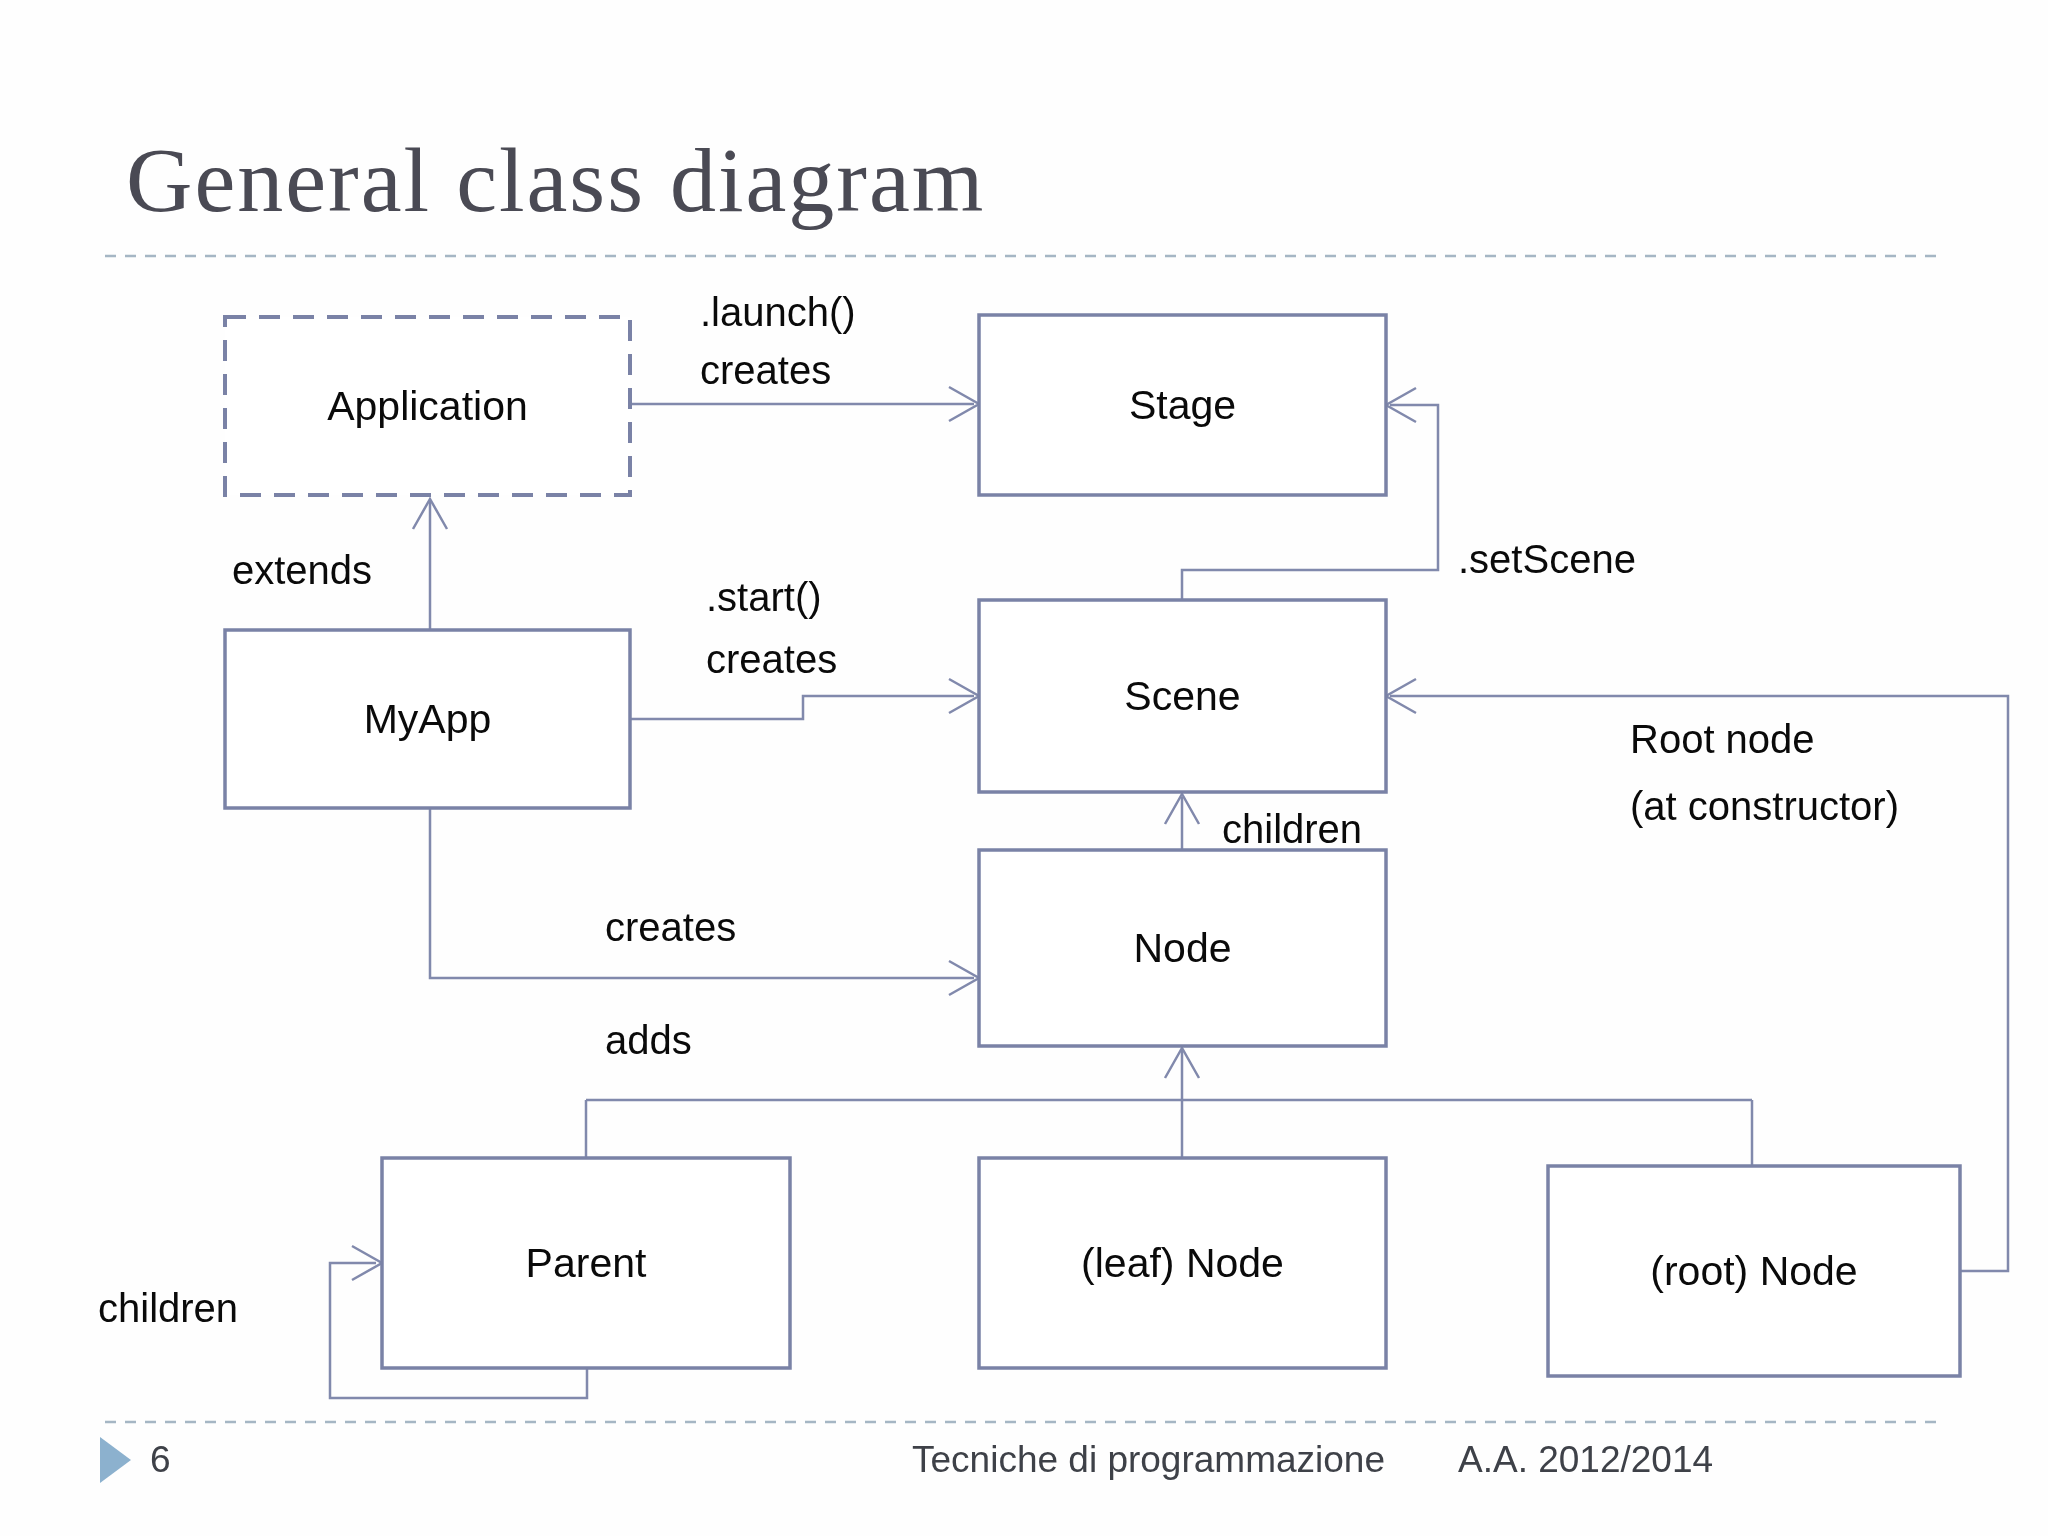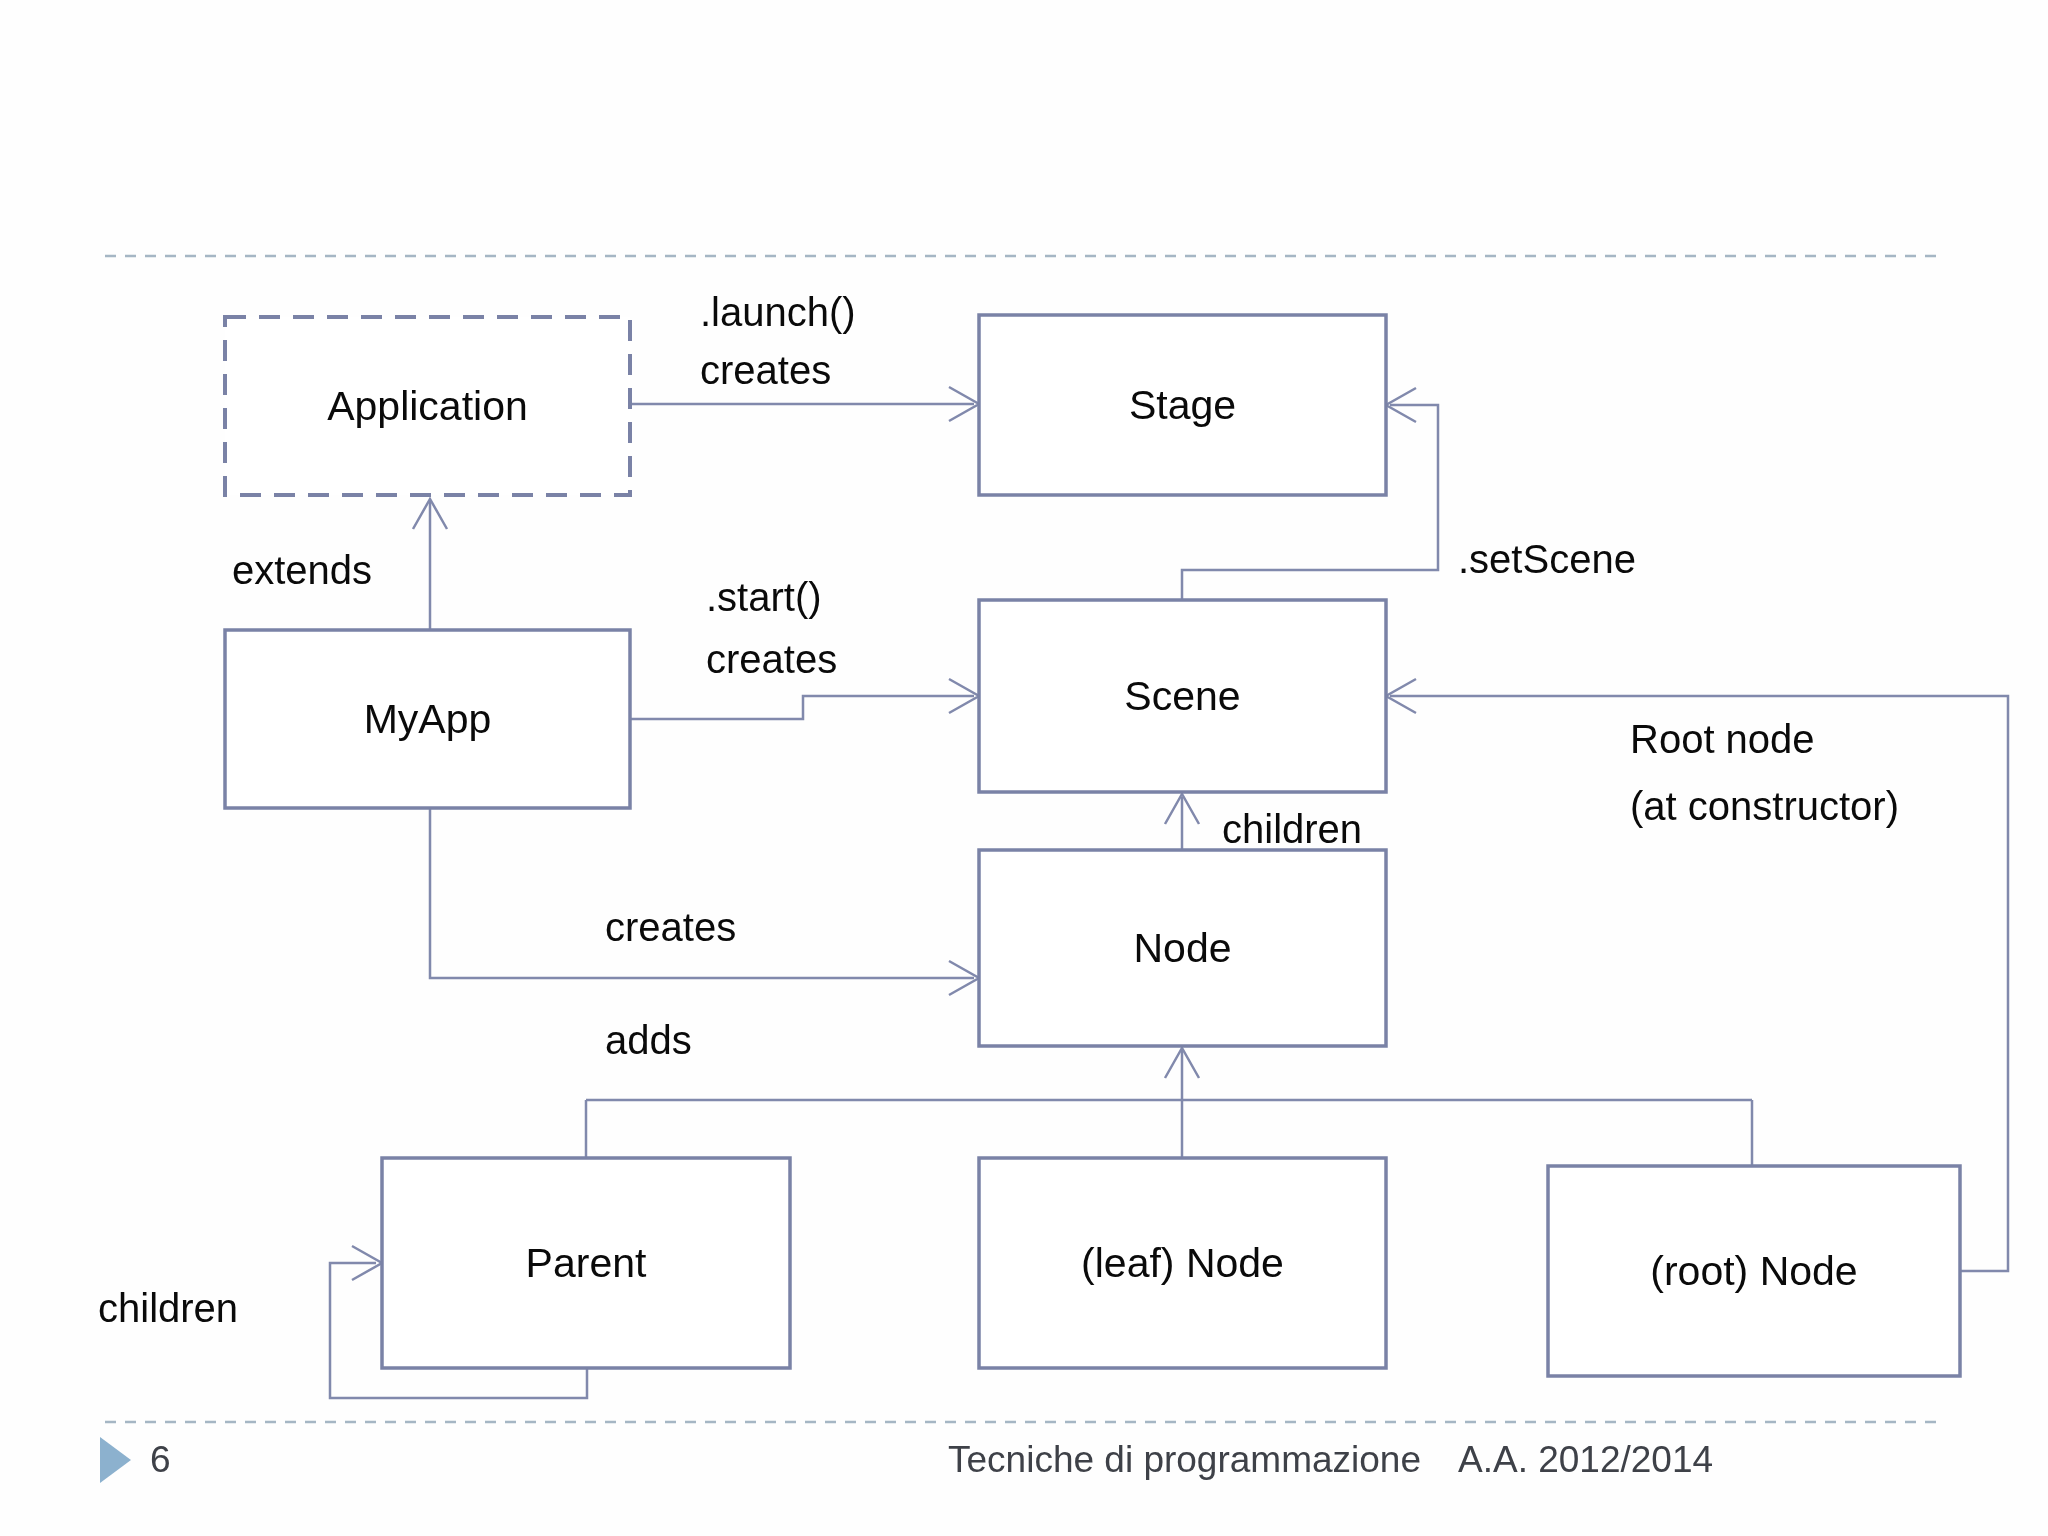--- a/index.html
+++ b/index.html
@@ -17,34 +17,35 @@
     position:absolute; left:126px; top:134px; line-height:1;
     font-family:"Liberation Serif", serif; font-size:92px;
     letter-spacing:2px; color:var(--title-text); white-space:nowrap;
   }
   #diagram-svg{position:absolute; left:0; top:0; width:2048px; height:1536px;}
   .footer-text{
     position:absolute; top:1441px; line-height:1;
     font-size:37px; color:var(--footer-text); white-space:nowrap;
   }
   .footer-pagenum{left:150px;}
-  .footer-course{left:948px;}
+  .footer-course{left:912px;}
   .footer-year{left:1458px;}
   .footer-bullet{
     position:absolute; left:100px; top:1437px;
     width:0; height:0;
     border-top:23px solid transparent;
     border-bottom:23px solid transparent;
     border-left:31px solid var(--footer-bullet);
   }
 </style>
 </head>
 <body>
 
 <div class="slide">
+  <div class="title">General class diagram</div>
   <svg id="diagram-svg" viewBox="0 0 2048 1536">
       <line x1="105" y1="256" x2="1943" y2="256" stroke="#a5b6c4" stroke-width="2.5" stroke-dasharray="11 9"></line>
       <line x1="105" y1="1422" x2="1943" y2="1422" stroke="#a5b6c4" stroke-width="2.5" stroke-dasharray="11 9"></line>
       <polyline points="630,404 974,404" fill="none" stroke="#8189ac" stroke-width="2.5"></polyline>
       <path d="M 949 387 L 979 404 L 949 421" fill="none" stroke="#8189ac" stroke-width="2.5" transform="rotate(0 979 404)"></path>
       <polyline points="430,630 430,501" fill="none" stroke="#8189ac" stroke-width="2.5"></polyline>
       <path d="M 400 482 L 430 499 L 400 516" fill="none" stroke="#8189ac" stroke-width="2.5" transform="rotate(-90 430 499)"></path>
       <polyline points="630,719 803,719 803,696 974,696" fill="none" stroke="#8189ac" stroke-width="2.5"></polyline>
       <path d="M 949 679 L 979 696 L 949 713" fill="none" stroke="#8189ac" stroke-width="2.5" transform="rotate(0 979 696)"></path>
       <polyline points="1182,600 1182,570 1438,570 1438,405 1390,405" fill="none" stroke="#8189ac" stroke-width="2.5"></polyline>

